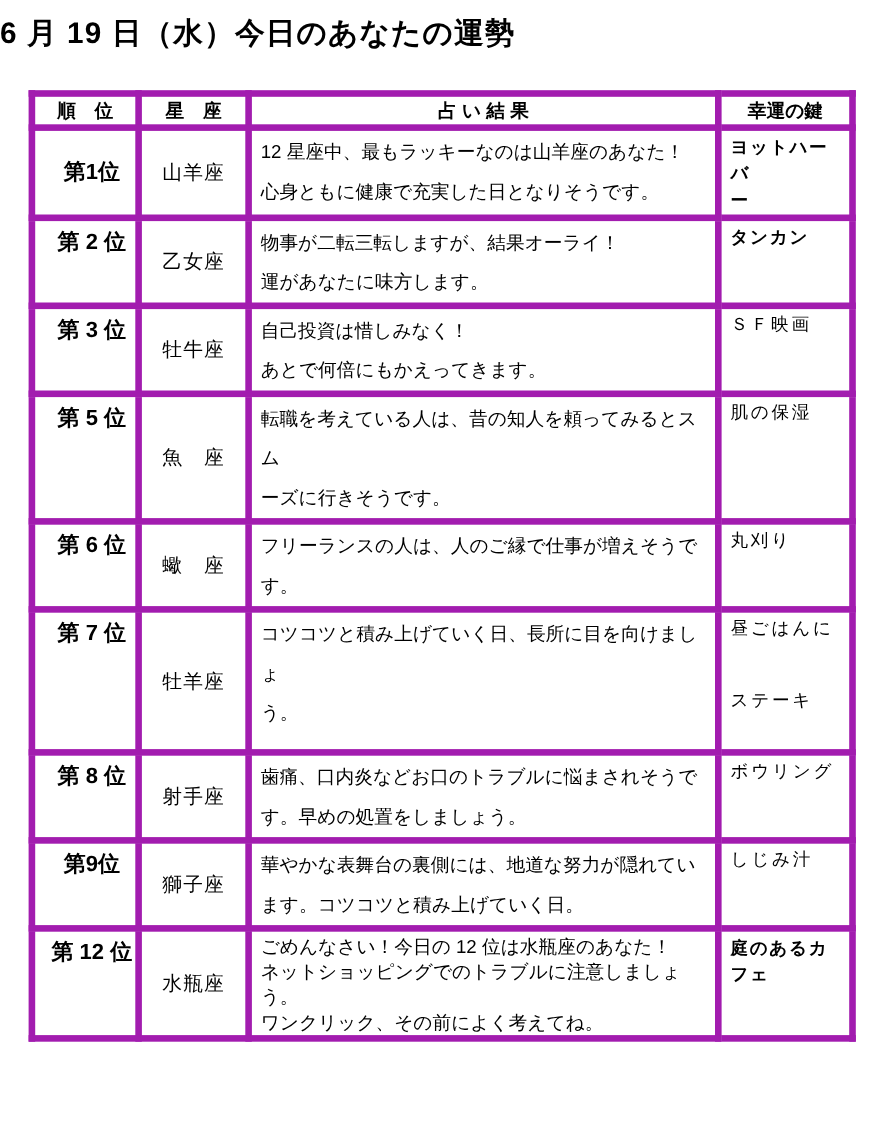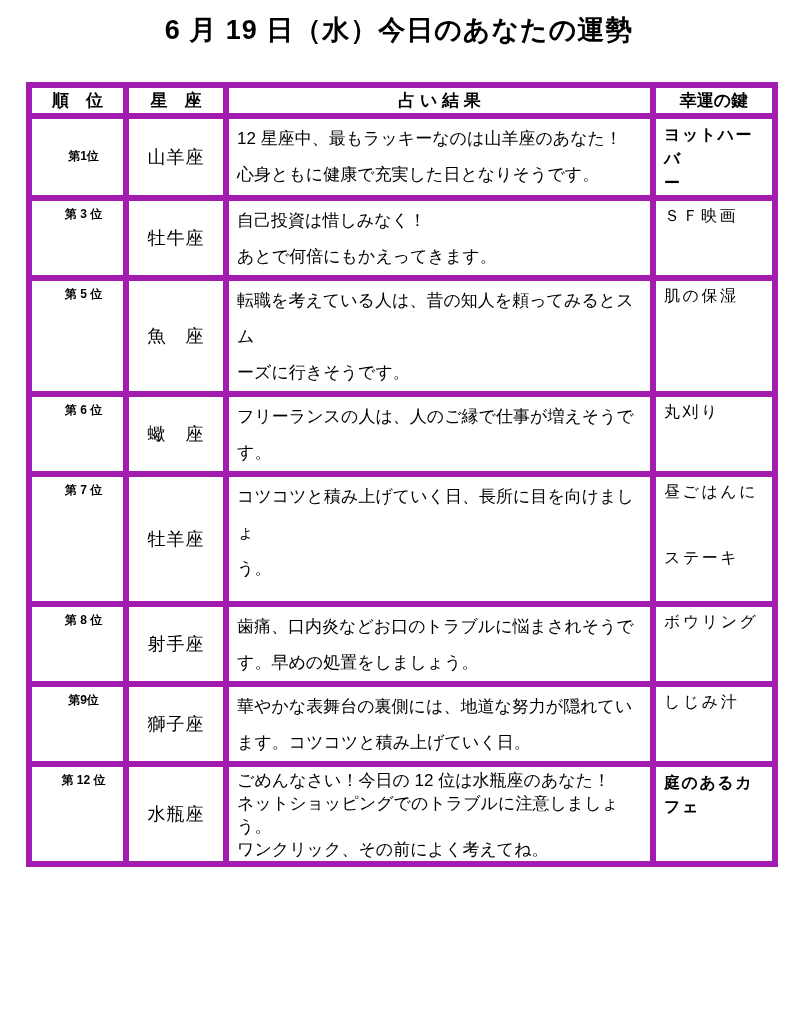--- a/index.html
+++ b/index.html
@@ -16,21 +16,21 @@
     position: relative;
     width: 798px;
     height: 1024px;
     background: #ffffff;
   }
   .title {
     position: absolute;
     top: 12px;
     left: 0;
     width: 798px;
-    text-align: center;
+    text-align: left;
     font-size: 27px;
     font-weight: bold;
     letter-spacing: 1px;
     font-family: "Liberation Sans", "DejaVu Sans", sans-serif;
   }
   table.fortune-table {
     position: absolute;
     left: 26px;
     top: 82px;
     width: 746px;
@@ -46,21 +46,21 @@
   th.hdr {
     height: 25px;
     font-size: 17px;
     font-weight: bold;
     text-align: center;
     vertical-align: middle;
     padding: 1px 0;
     font-family: "Liberation Sans", "DejaVu Sans", sans-serif;
   }
   td.rank {
-    font-size: 12px;
+    font-size: 20px;
     font-weight: bold;
     text-align: center;
     vertical-align: top;
     padding-top: 5px;
     font-family: "Liberation Sans", "DejaVu Sans", sans-serif;
     padding-left: 13px;
   }
   tr.rr1 td.rank { vertical-align: middle; padding-top: 0; }
   td.sign {
     font-family: Liberation Sans, sans-serif;
@@ -132,20 +132,27 @@
     </thead>
     <tbody>
       <tr class="rr1">
         <td class="rank">第1位</td>
         <td class="sign">山羊座</td>
         <td class="fortune">12 星座中、最もラッキーなのは山羊座のあなた！
 心身ともに健康で充実した日となりそうです。</td>
         <td class="lucky bold">ヨットハーバ
 ー</td>
       </tr>
+      <tr class="rr2">
+        <td class="rank">第 2 位</td>
+        <td class="sign">乙女座</td>
+        <td class="fortune">物事が二転三転しますが、結果オーライ！
+運があなたに味方します。</td>
+        <td class="lucky bold">タンカン</td>
+      </tr>
       <tr class="rr3">
         <td class="rank">第 3 位</td>
         <td class="sign">牡牛座</td>
         <td class="fortune">自己投資は惜しみなく！
 あとで何倍にもかえってきます。</td>
         <td class="lucky">ＳＦ映画</td>
       </tr>
       <tr class="rr5">
         <td class="rank">第 5 位</td>
         <td class="sign">魚　座</td>

